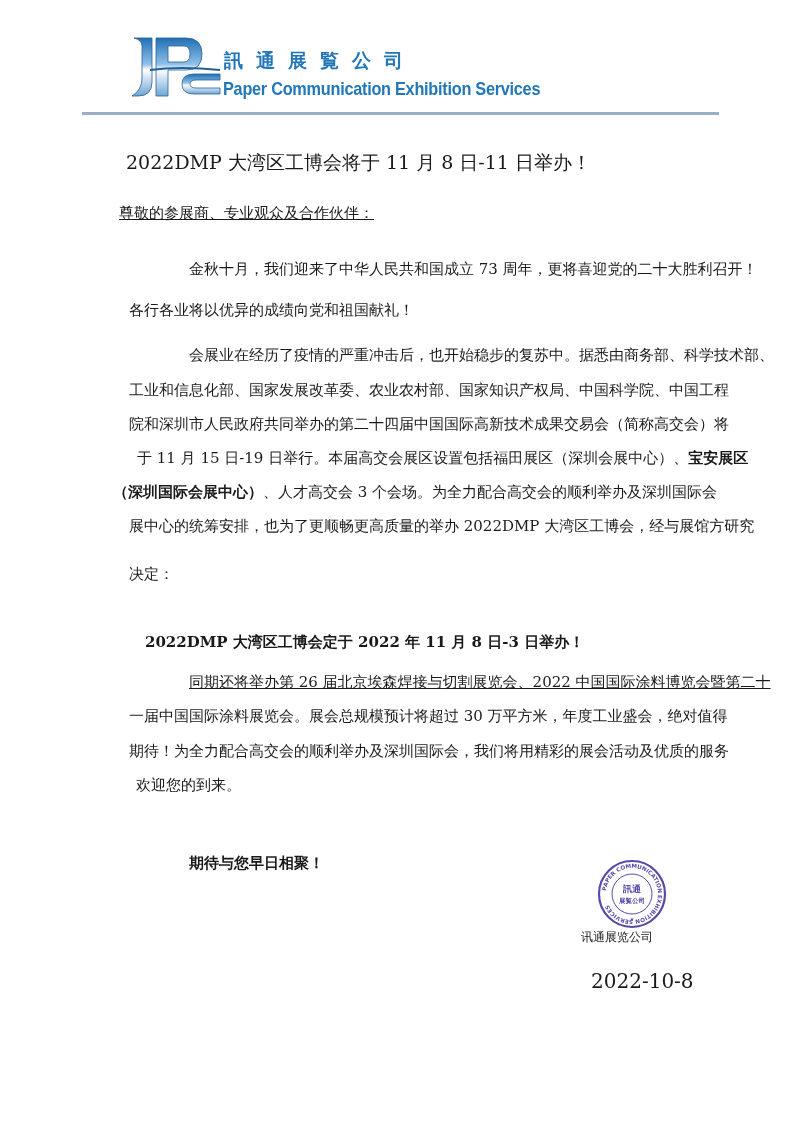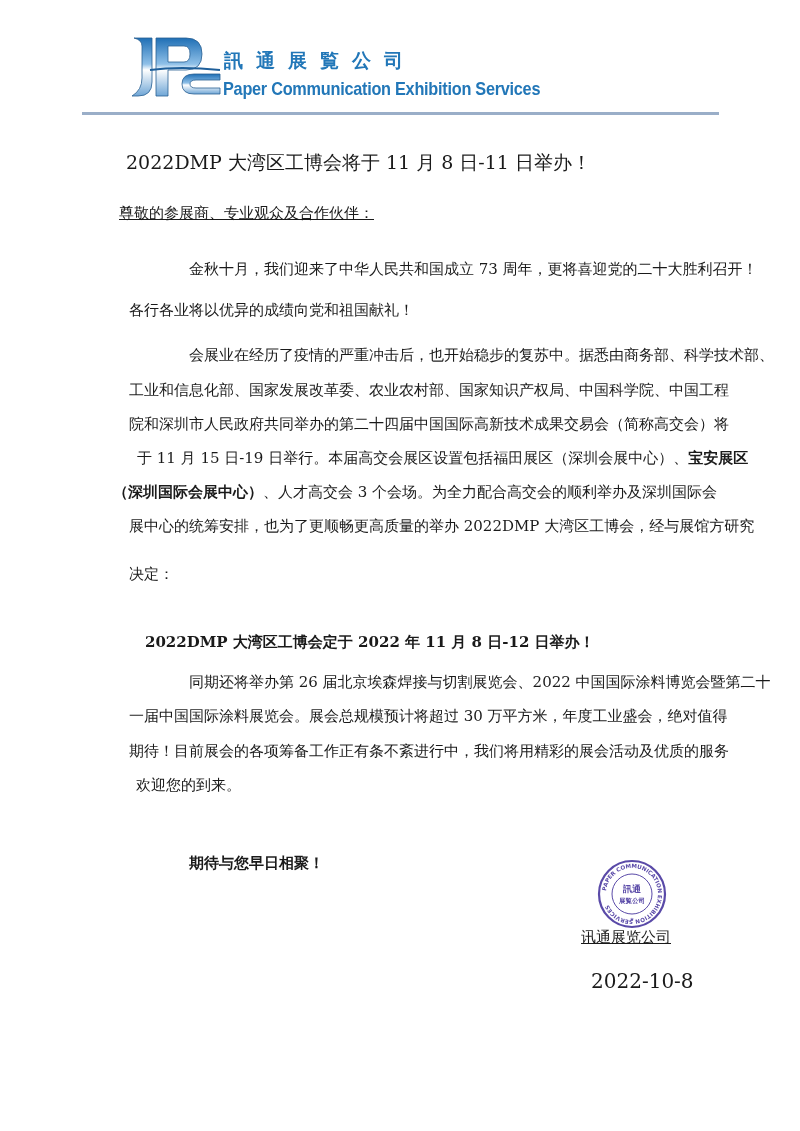--- a/index.html
+++ b/index.html
@@ -90,24 +90,23 @@
       white-space: nowrap;
     }
     .seal {
       position: absolute;
       left: 597px; top: 859px;
       width: 70px; height: 70px;
     }
     .signature {
       position: absolute;
       left: 581px; top: 926px;
-      font-size: 15px;
+      font-size: 12px;
       line-height: 22px;
       white-space: nowrap;
-      text-decoration: underline;
     }
     .date {
       position: absolute;
       left: 591px; top: 970px;
       font-size: 20px;
       line-height: 22px;
       white-space: nowrap;
     }
   </style>
 </head>
@@ -148,25 +147,25 @@
 <div class="para-line flush" style="top:413px;">院和深圳市人民政府共同举办的第二十四届中国国际高新技术成果交易会（简称高交会）将</div>
 <div class="para-line flush" style="top:447px;margin-left:8px;">
   <span>于 11 月 15 日-19 日举行。本届高交会展区设置包括福田展区（深圳会展中心）、</span><span class="bold">宝安展区</span>
 </div>
 <div class="para-line flush" style="top:481px; left:113px;">
   <span class="bold">（深圳国际会展中心）</span><span>、人才高交会 3 个会场。为全力配合高交会的顺利举办及深圳国际会</span>
 </div>
 <div class="para-line flush" style="top:515px;">展中心的统筹安排，也为了更顺畅更高质量的举办 2022DMP 大湾区工博会，经与展馆方研究</div>
 <div class="para-line flush" style="top:550px;margin-top:13px;">决定：</div>
 
-<div class="decision">2022DMP 大湾区工博会定于 2022 年 11 月 8 日-12 日举办！</div>
+<div class="decision">2022DMP 大湾区工博会定于 2022 年 11 月 8 日-3 日举办！</div>
 
-<div class="para-line indent" style="top:671px;">同期还将举办第 26 届北京埃森焊接与切割展览会、2022 中国国际涂料博览会暨第二十</div>
+<div class="para-line indent" style="top:671px;text-decoration:underline;">同期还将举办第 26 届北京埃森焊接与切割展览会、2022 中国国际涂料博览会暨第二十</div>
 <div class="para-line flush" style="top:705px;">一届中国国际涂料展览会。展会总规模预计将超过 30 万平方米，年度工业盛会，绝对值得</div>
-<div class="para-line flush" style="top:740px;">期待！目前展会的各项筹备工作正有条不紊进行中，我们将用精彩的展会活动及优质的服务</div>
+<div class="para-line flush" style="top:740px;">期待！为全力配合高交会的顺利举办及深圳国际会，我们将用精彩的展会活动及优质的服务</div>
 <div class="para-line flush" style="top:774px;margin-left:7px;">欢迎您的到来。</div>
 
 <div class="para-line indent" style="top:852px;font-weight:bold;">期待与您早日相聚！</div>
 
 <svg class="seal" viewBox="0 0 70 70">
   <defs>
     <path id="ringPath" d="M35 35 m-26 0 a26 26 0 1 1 52 0 a26 26 0 1 1 -52 0"></path>
   </defs>
   <circle cx="35" cy="35" r="33" fill="none" stroke="#5a4aa8" stroke-width="2.2"></circle>
   <circle cx="35" cy="35" r="20" fill="none" stroke="#5a4aa8" stroke-width="1"></circle>

